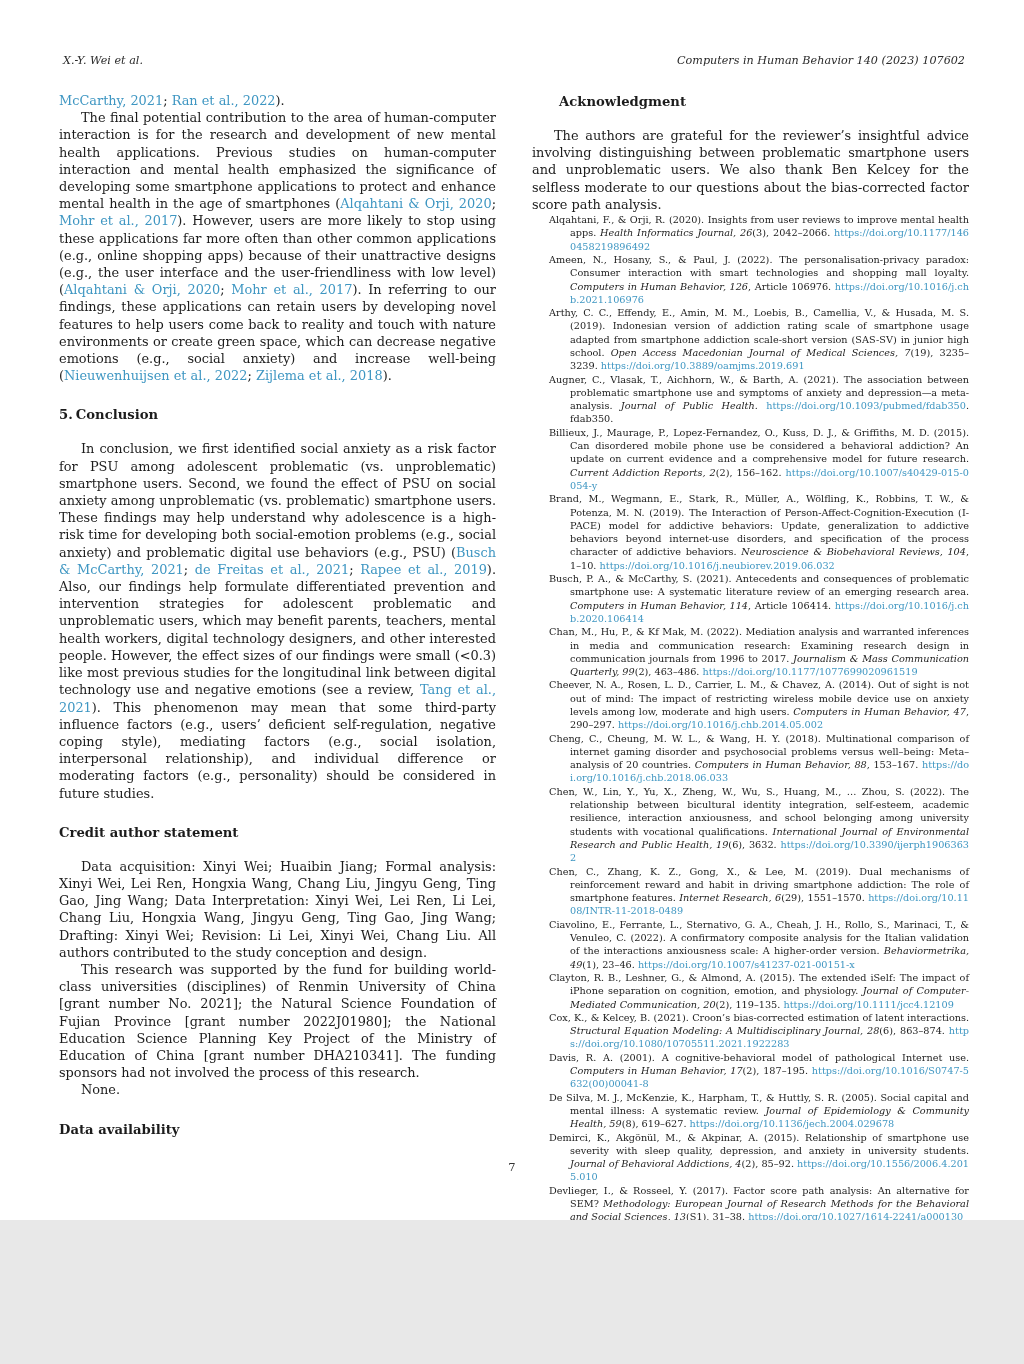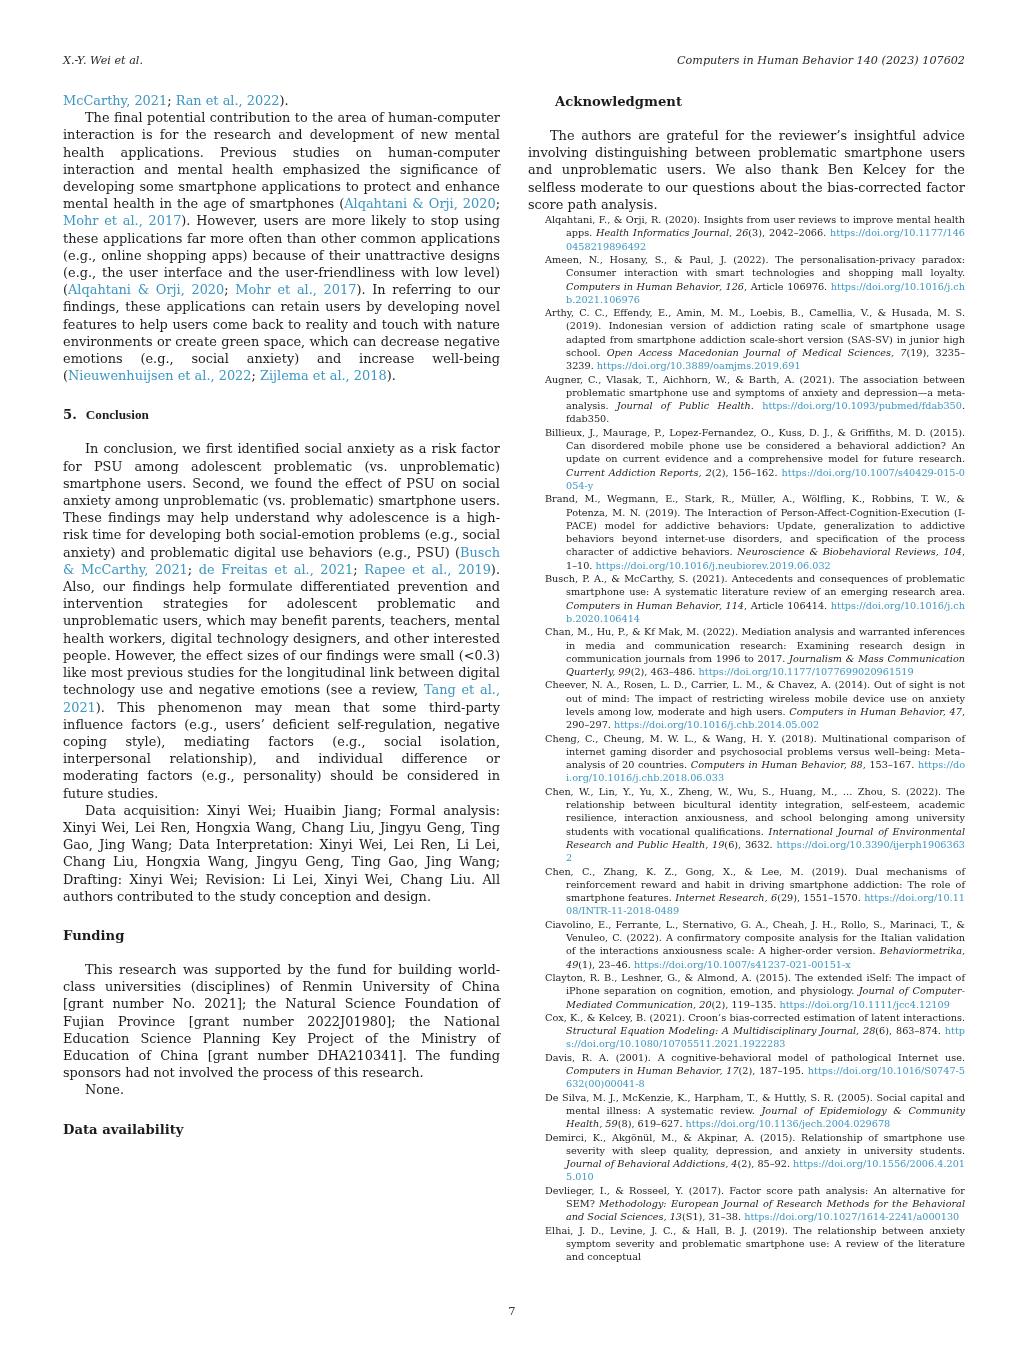--- a/index.html
+++ b/index.html
@@ -5,46 +5,46 @@
   :root{
     --page_bg:#ffffff;
     --text:#1c1c1c;
     --link:#3e96c2;
     --muted:#2a2a2a;
   }
   *{box-sizing:border-box;}
   html,body{margin:0;padding:0;background:#e8e8e8;}
   body{width:1024px;}
   .page{
-    width:1024px;height:1364px;
+    width:1024px;height:1220px;
     background:var(--page_bg);
     color:var(--text);
     font-family:"DejaVu Serif","Liberation Serif",serif;
     padding:54px 59px 0 63px;
     position:relative;
     overflow:hidden;
   }
   .running-head{
     display:flex;justify-content:space-between;
     font-style:italic;font-size:11.2px;line-height:13px;
     color:var(--muted);
   }
-  .columns{display:flex;gap:28px;margin-top:25px;}
+  .columns{display:flex;gap:36px;margin-top:25px;justify-content:center;}
   .col{width:437px;flex:0 0 437px;}
   .par{
     font-size:12.9px;line-height:17.2px;
     text-align:justify;margin:0;
   }
   .indent{text-indent:22px;}
   .sec{
     font-size:13.2px;line-height:15px;font-weight:bold;
     margin:23px 0 18px 0;
   }
   .sec.first{margin-top:2px;margin-left:27px;}
-  .num-gap{display:inline-block;margin-left:9px;font-family:Liberation Serif, serif;}
+  .num-gap{display:inline-block;margin-left:3px;}
   .refs{margin-top:0;margin-left:17px;}
   .ref{
     font-size:9.7px;line-height:13.3px;
     text-align:justify;margin:0;
     padding-left:21px;text-indent:-21px;
   }
   .it{font-style:italic;}
   .lnk{color:var(--link);text-decoration:none;cursor:pointer;word-break:break-all;}
   .par .lnk{word-break:normal;}
   .footer{
@@ -64,23 +64,23 @@
 
   <div class="columns">
 
     <section class="col">
       <p class="par"><a class="lnk">McCarthy, 2021</a><span>; </span><a class="lnk">Ran et al., 2022</a><span>).</span></p>
       <p class="par indent"><span>The final potential contribution to the area of human-computer interaction is for the research and development of new mental health applications. Previous studies on human-computer interaction and mental health emphasized the significance of developing some smartphone applications to protect and enhance mental health in the age of smartphones (</span><a class="lnk">Alqahtani &amp; Orji, 2020</a><span>; </span><a class="lnk">Mohr et al., 2017</a><span>). However, users are more likely to stop using these applications far more often than other common applications (e.g., online shopping apps) because of their unattractive designs (e.g., the user interface and the user-friendliness with low level) (</span><a class="lnk">Alqahtani &amp; Orji, 2020</a><span>; </span><a class="lnk">Mohr et al., 2017</a><span>). In referring to our findings, these applications can retain users by developing novel features to help users come back to reality and touch with nature environments or create green space, which can decrease negative emotions (e.g., social anxiety) and increase well-being (</span><a class="lnk">Nieuwenhuijsen et al., 2022</a><span>; </span><a class="lnk">Zijlema et al., 2018</a><span>).</span></p>
 
       <h2 class="sec"><span>5.</span><span class="num-gap">Conclusion</span></h2>
       <p class="par indent"><span>In conclusion, we first identified social anxiety as a risk factor for PSU among adolescent problematic (vs. unproblematic) smartphone users. Second, we found the effect of PSU on social anxiety among unproblematic (vs. problematic) smartphone users. These findings may help understand why adolescence is a high-risk time for developing both social-emotion problems (e.g., social anxiety) and problematic digital use behaviors (e.g., PSU) (</span><a class="lnk">Busch &amp; McCarthy, 2021</a><span>; </span><a class="lnk">de Freitas et al., 2021</a><span>; </span><a class="lnk">Rapee et al., 2019</a><span>). Also, our findings help formulate differentiated prevention and intervention strategies for adolescent problematic and unproblematic users, which may benefit parents, teachers, mental health workers, digital technology designers, and other interested people. However, the effect sizes of our findings were small (&lt;0.3) like most previous studies for the longitudinal link between digital technology use and negative emotions (see a review, </span><a class="lnk">Tang et al., 2021</a><span>). This phenomenon may mean that some third-party influence factors (e.g., users’ deficient self-regulation, negative coping style), mediating factors (e.g., social isolation, interpersonal relationship), and individual difference or moderating factors (e.g., personality) should be considered in future studies.</span></p>
 
+      <h3 class="sec">Credit author statement</h3>
       <p class="par indent">Data acquisition: Xinyi Wei; Huaibin Jiang; Formal analysis: Xinyi Wei, Lei Ren, Hongxia Wang, Chang Liu, Jingyu Geng, Ting Gao, Jing Wang; Data Interpretation: Xinyi Wei, Lei Ren, Li Lei, Chang Liu, Hongxia Wang, Jingyu Geng, Ting Gao, Jing Wang; Drafting: Xinyi Wei; Revision: Li Lei, Xinyi Wei, Chang Liu. All authors contributed to the study conception and design.</p>
 
-      <h3 class="sec">Funding</h3>
       <p class="par indent">This research was supported by the fund for building world-class universities (disciplines) of Renmin University of China [grant number No. 2021]; the Natural Science Foundation of Fujian Province [grant number 2022J01980]; the National Education Science Planning Key Project of the Ministry of Education of China [grant number DHA210341]. The funding sponsors had not involved the process of this research.</p>
 
       <p class="par indent">None.</p>
 
       <h3 class="sec">Data availability</h3>
     </section>
 
     <section class="col">
       <h3 class="sec first">Acknowledgment</h3>
       <p class="par indent">The authors are grateful for the reviewer’s insightful advice involving distinguishing between problematic smartphone users and unproblematic users. We also thank Ben Kelcey for the selfless moderate to our questions about the bias-corrected factor score path analysis.</p>

